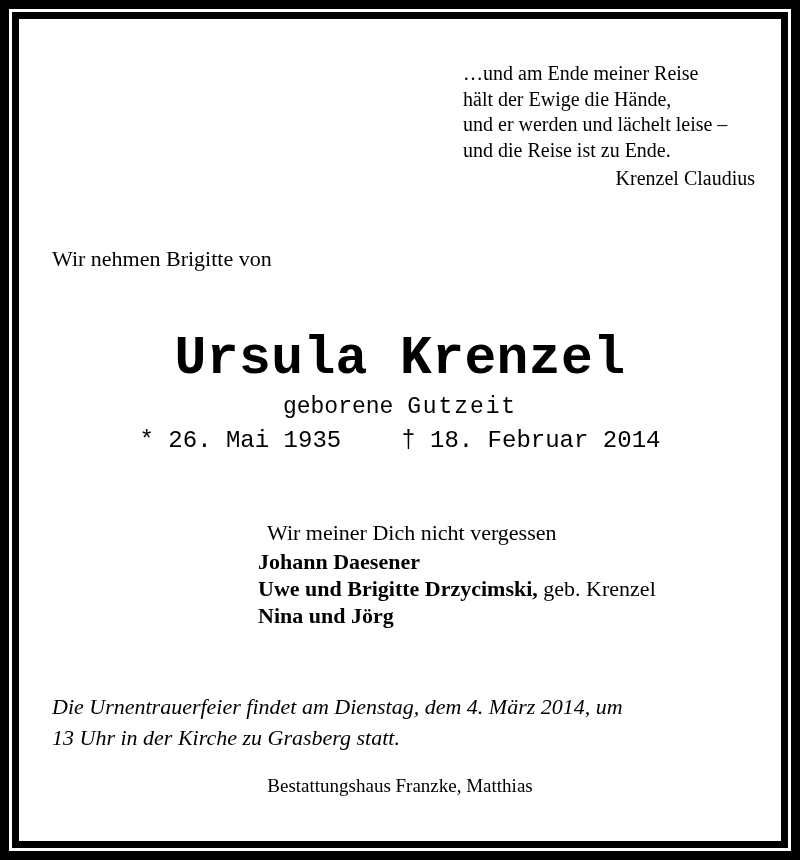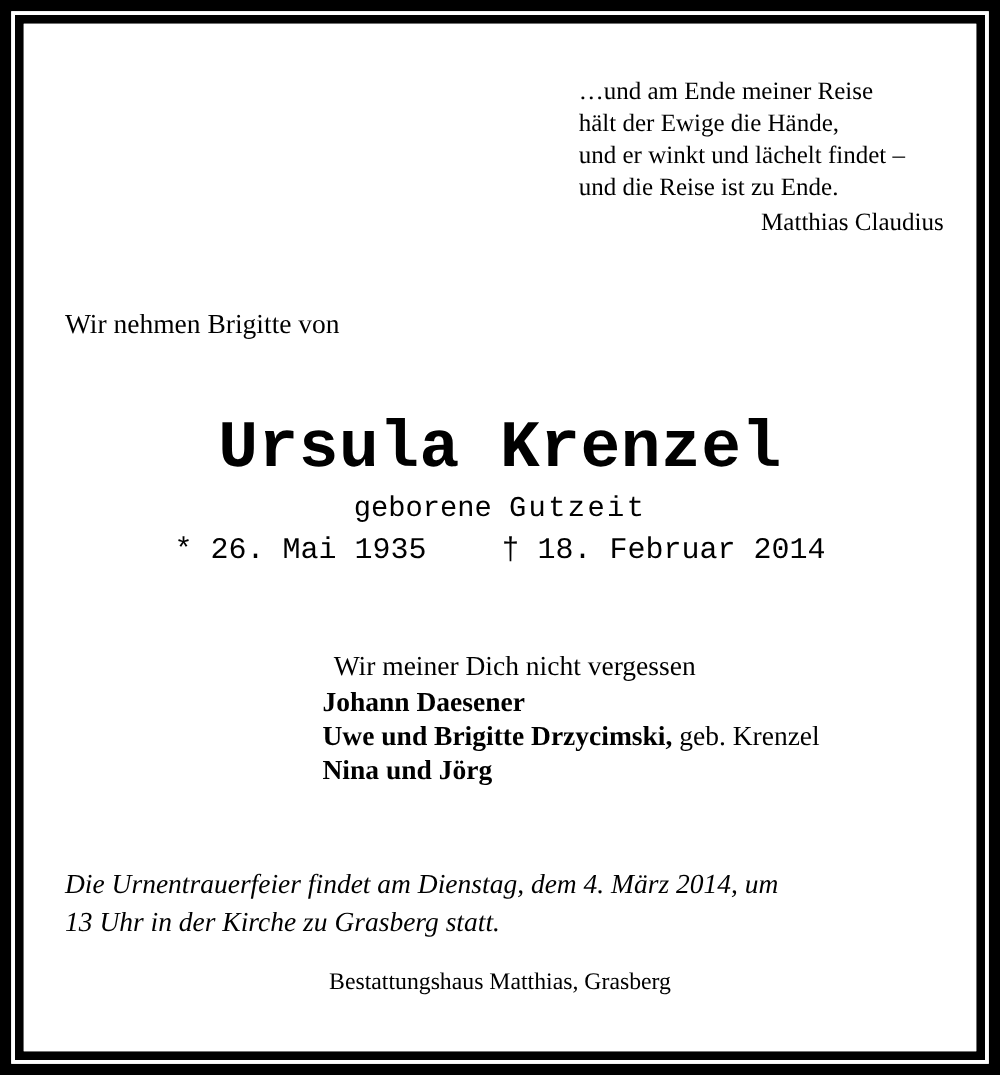--- a/index.html
+++ b/index.html
@@ -196,23 +196,23 @@
 
   <div class="border-outer"></div>
   <div class="border-gap"></div>
   <div class="border-inner"></div>
 
   <div class="content">
 
     <div class="epigraph">
       <span class="epigraph-line">…und am Ende meiner Reise</span>
       <span class="epigraph-line">hält der Ewige die Hände,</span>
-      <span class="epigraph-line">und er winkt und lächelt findet –</span>
+      <span class="epigraph-line">und er werden und lächelt leise –</span>
       <span class="epigraph-line">und die Reise ist zu Ende.</span>
-      <span class="epigraph-author">Matthias Claudius</span>
+      <span class="epigraph-author">Krenzel Claudius</span>
     </div>
 
     <div class="farewell-line">Wir nehmen Brigitte von</div>
 
     <div class="deceased-block">
       <div class="deceased-name">Ursula Krenzel</div>
       <div class="maiden-line"><span>geborene </span><span class="maiden-surname">Gutzeit</span></div>
       <div class="life-dates"><span>*</span><span>&nbsp;</span><span>26. Mai 1935</span><span class="date-gap"></span><span>†</span><span>&nbsp;</span><span>18. Februar 2014</span></div>
     </div>
 
@@ -221,16 +221,16 @@
       <div class="survivor-name"><span>Johann Daesener</span><span class="survivor-suffix"></span></div>
       <div class="survivor-name"><span>Uwe und Brigitte Drzycimski,</span><span class="survivor-suffix"> geb. Krenzel</span></div>
       <div class="survivor-name"><span>Nina und Jörg</span><span class="survivor-suffix"></span></div>
     </div>
 
     <div class="ceremony">
       <span class="ceremony-line">Die Urnentrauerfeier findet am Dienstag, dem 4. März 2014, um</span>
       <span class="ceremony-line">13 Uhr in der Kirche zu Grasberg statt.</span>
     </div>
 
-    <div class="funeral-home">Bestattungshaus Matthias, Grasberg</div>
+    <div class="funeral-home">Bestattungshaus Franzke, Matthias</div>
 
   </div>
 </div>
 
 </body></html>

